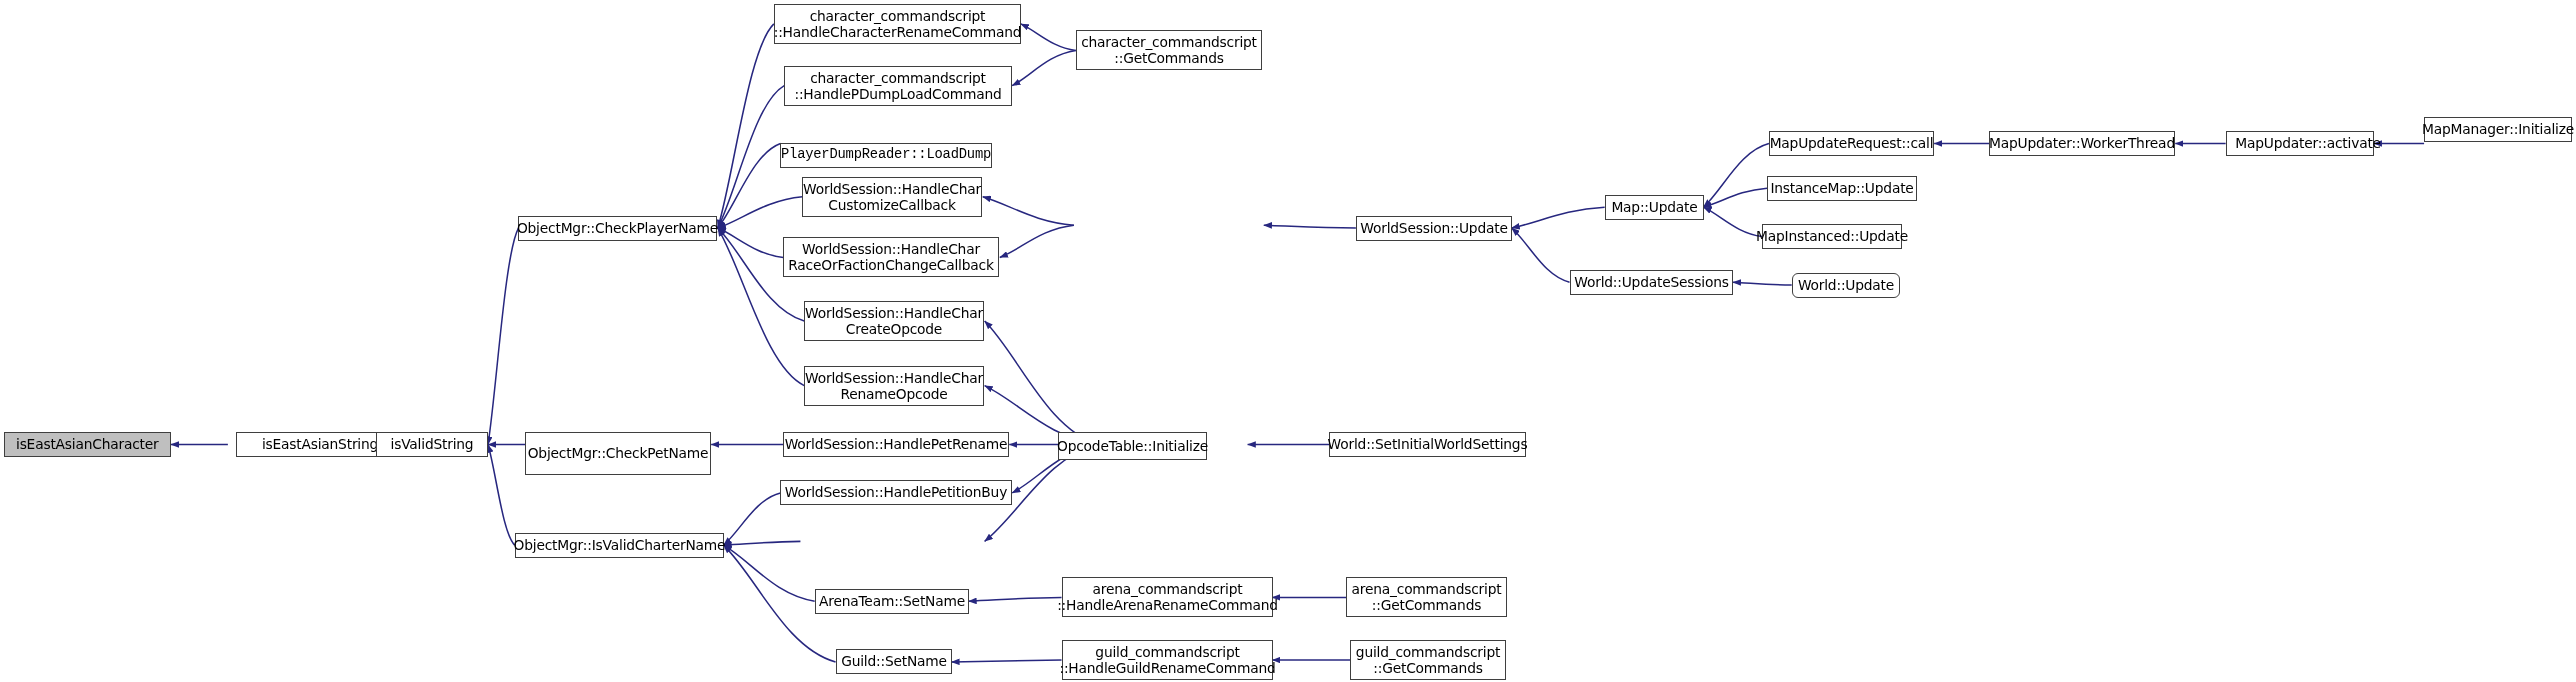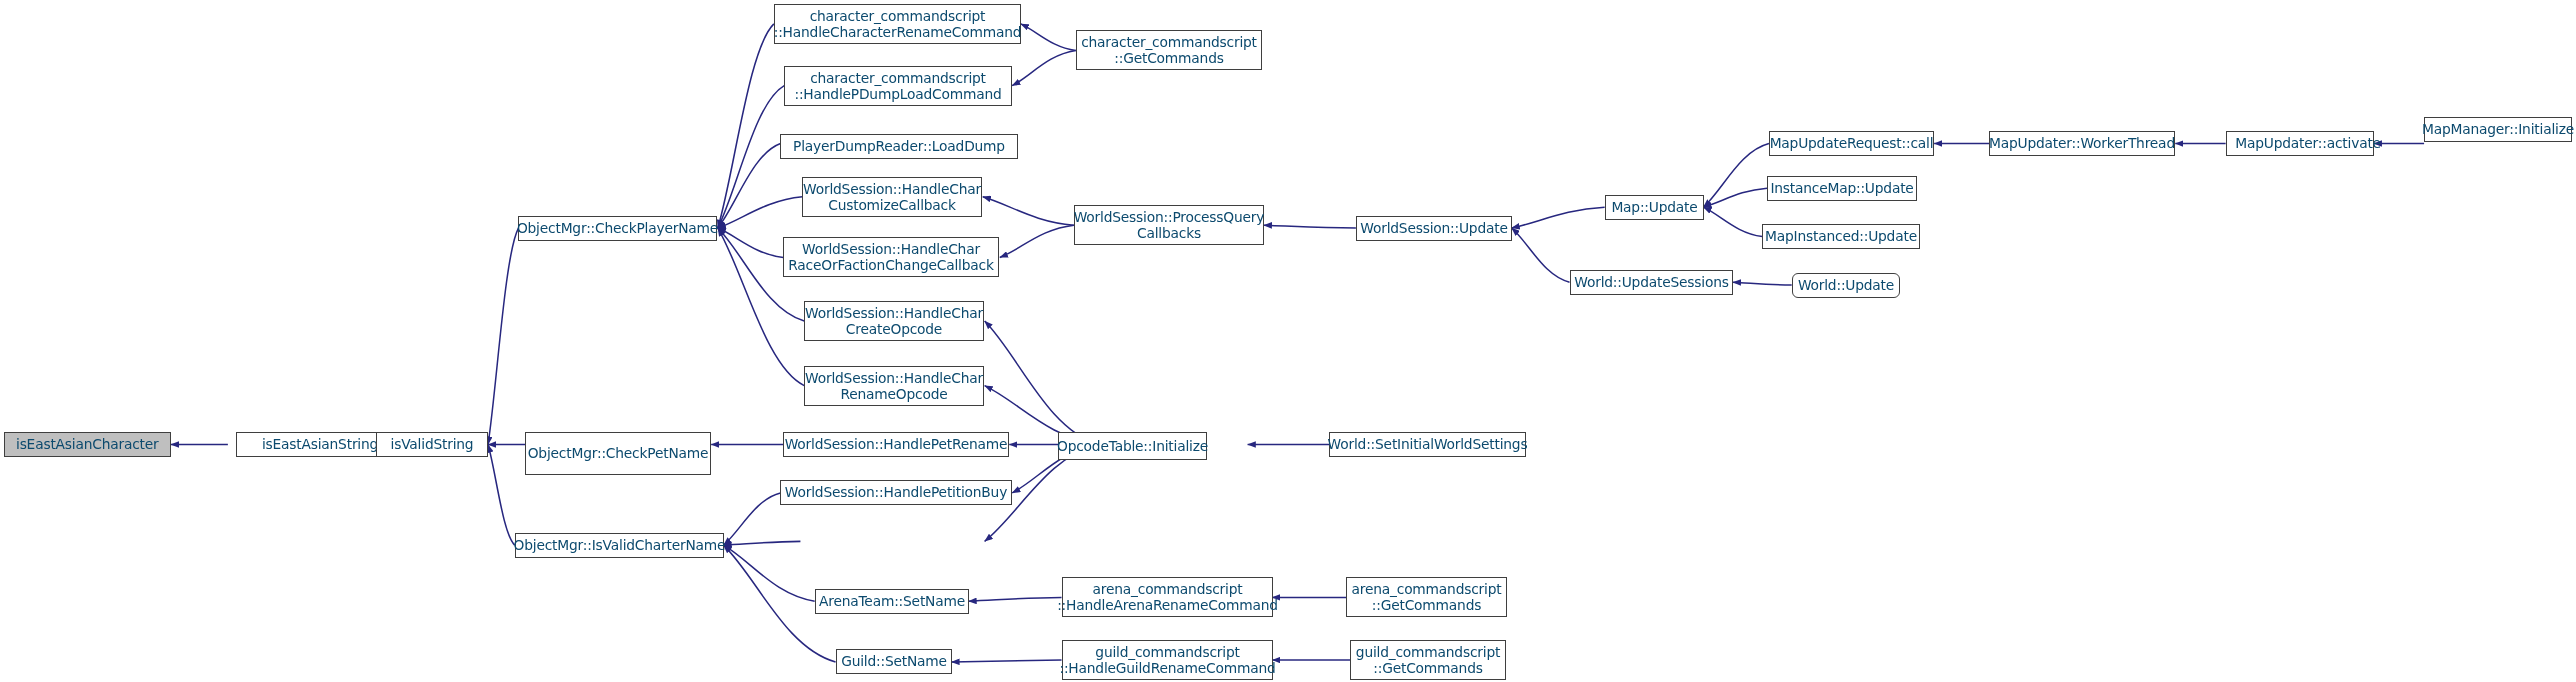--- a/index.html
+++ b/index.html
@@ -22,21 +22,21 @@
     top: 0;
     width: 2576px;
     height: 683px;
     pointer-events: none;
   }
   .node {
     position: absolute;
     box-sizing: border-box;
     border: 0.9px solid #4d4d4d;
     background: #ffffff;
-    color: #0c4a6e;
+    color: #000000;
     display: flex;
     align-items: center;
     justify-content: center;
     text-align: center;
     line-height: 1.18;
     font-size: 13.8px;
     letter-spacing: -0.2px;
     white-space: pre-line;
     padding: 0 3.8px;
     z-index: 2;
@@ -104,51 +104,49 @@
 <div class="node thick highlight" style="left: 3.8px; top: 432px; width: 167px; height: 25px;">isEastAsianCharacter</div>
     <div class="node thick" style="left: 228px; top: 432px; width: 168px; height: 25px; margin-left: 8px;">isEastAsianString</div>
     <div class="node thick" style="left: 376px; top: 432px; width: 112px; height: 25px;">isValidString</div>
     <div class="node thick" style="left: 525px; top: 432px; width: 186px; height: 43px;">ObjectMgr::CheckPetName</div>
     <div class="node thick" style="left: 518px; top: 216px; width: 199px; height: 25px;">ObjectMgr::CheckPlayerName</div>
     <div class="node thick" style="left: 515px; top: 533px; width: 209px; height: 25px;">ObjectMgr::IsValidCharterName</div>
     <div class="node thick" style="left: 774px; top: 3.8px; width: 247px; height: 40px;">character_commandscript
 ::HandleCharacterRenameCommand</div>
     <div class="node thick" style="left: 784px; top: 66px; width: 228px; height: 40px;">character_commandscript
 ::HandlePDumpLoadCommand</div>
-    <div class="node thick" style="left: 780px; top: 134px; width: 238px; height: 25px;">PlayerDumpReader::LoadDump</div>
+    <div class="node thick" style="left: 780px; top: 143px; width: 212px; height: 25px; font-family: Liberation Mono, monospace;">PlayerDumpReader::LoadDump</div>
     <div class="node thick" style="left: 802px; top: 177px; width: 180px; height: 40px;">WorldSession::HandleChar
 CustomizeCallback</div>
     <div class="node thick" style="left: 783px; top: 237px; width: 216px; height: 40px;">WorldSession::HandleChar
 RaceOrFactionChangeCallback</div>
     <div class="node thick" style="left: 804px; top: 301px; width: 180px; height: 40px;">WorldSession::HandleChar
 CreateOpcode</div>
     <div class="node thick" style="left: 804px; top: 366px; width: 180px; height: 40px;">WorldSession::HandleChar
 RenameOpcode</div>
     <div class="node thick" style="left: 783px; top: 432px; width: 226px; height: 25px;">WorldSession::HandlePetRename</div>
     <div class="node thick" style="left: 780px; top: 480px; width: 232px; height: 25px;">WorldSession::HandlePetitionBuy</div>
     <div class="node thick" style="left: 815px; top: 589px; width: 154px; height: 25px;">ArenaTeam::SetName</div>
     <div class="node thick" style="left: 836px; top: 649px; width: 116px; height: 25px;">Guild::SetName</div>
     <div class="node thick" style="left: 1076px; top: 30px; width: 186px; height: 40px;">character_commandscript
 ::GetCommands</div>
-    <div class="node thick" style="left: 1074px; top: 205px; width: 190px; height: 40px;">WorldSession::ProcessQuery
-Callbacks</div>
     <div class="node thick" style="left: 1058px; top: 432px; width: 149px; height: 28px;">OpcodeTable::Initialize</div>
     <div class="node thick" style="left: 1062px; top: 577px; width: 211px; height: 40px;">arena_commandscript
 ::HandleArenaRenameCommand</div>
     <div class="node thick" style="left: 1062px; top: 640px; width: 211px; height: 40px;">guild_commandscript
 ::HandleGuildRenameCommand</div>
     <div class="node thick" style="left: 1356px; top: 216px; width: 156px; height: 25px;">WorldSession::Update</div>
     <div class="node thick" style="left: 1329px; top: 432px; width: 197px; height: 25px;">World::SetInitialWorldSettings</div>
     <div class="node thick" style="left: 1346px; top: 577px; width: 161px; height: 40px;">arena_commandscript
 ::GetCommands</div>
     <div class="node thick" style="left: 1350px; top: 640px; width: 156px; height: 40px;">guild_commandscript
 ::GetCommands</div>
     <div class="node thick" style="left: 1605px; top: 195px; width: 99px; height: 25px;">Map::Update</div>
     <div class="node thick" style="left: 1570px; top: 270px; width: 163px; height: 25px;">World::UpdateSessions</div>
     <div class="node thick" style="left: 1767px; top: 176px; width: 150px; height: 25px;">InstanceMap::Update</div>
-    <div class="node thick" style="left: 1762px; top: 224px; width: 158px; height: 25px;">MapInstanced::Update</div>
+    <div class="node thick" style="left: 1762px; top: 224px; width: 140px; height: 25px;">MapInstanced::Update</div>
     <div class="node thick" style="left: 1792px; top: 273px; width: 108px; height: 25px; border-radius: 6px;">World::Update</div>
     <div class="node thick" style="left: 1769px; top: 131px; width: 165px; height: 25px;">MapUpdateRequest::call</div>
     <div class="node thick" style="left: 1989px; top: 131px; width: 186px; height: 25px;">MapUpdater::WorkerThread</div>
     <div class="node thick" style="left: 2226px; top: 131px; width: 148px; height: 25px; padding-left: 20px;">MapUpdater::activate</div>
     <div class="node thick" style="left: 2424px; top: 117px; width: 148px; height: 25px;">MapManager::Initialize</div>
   </div>
 
 
 </body></html>

